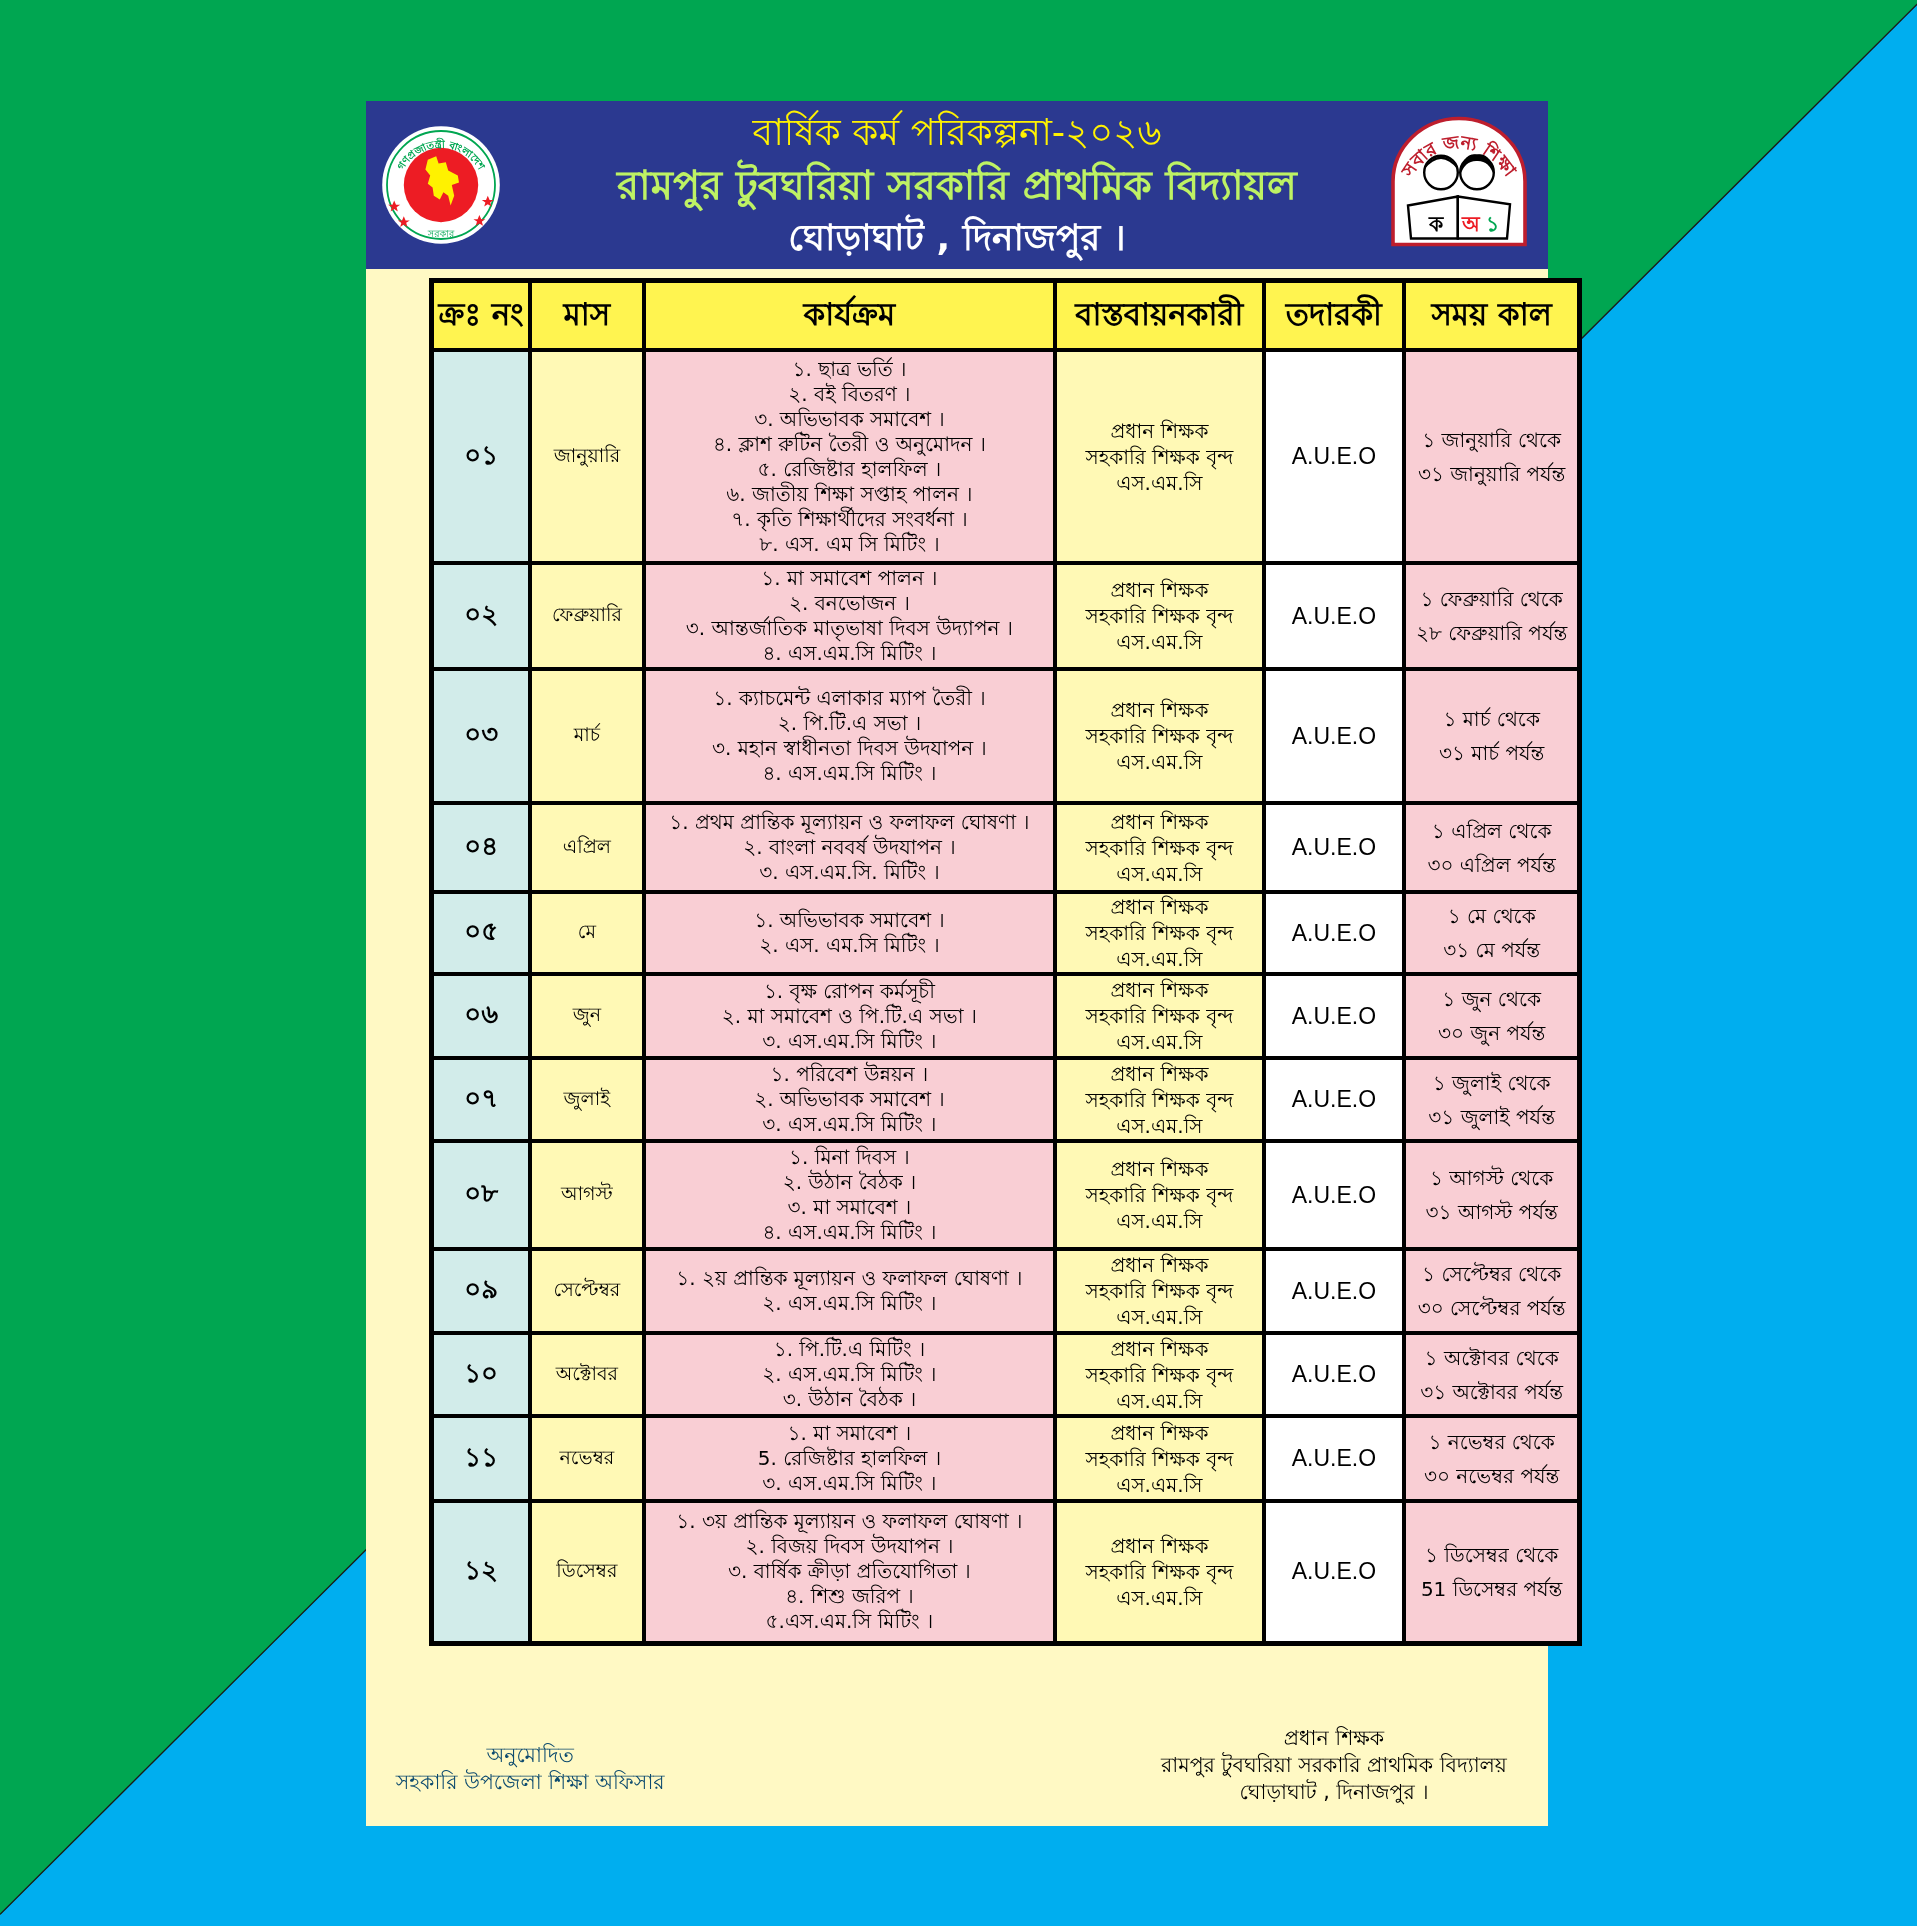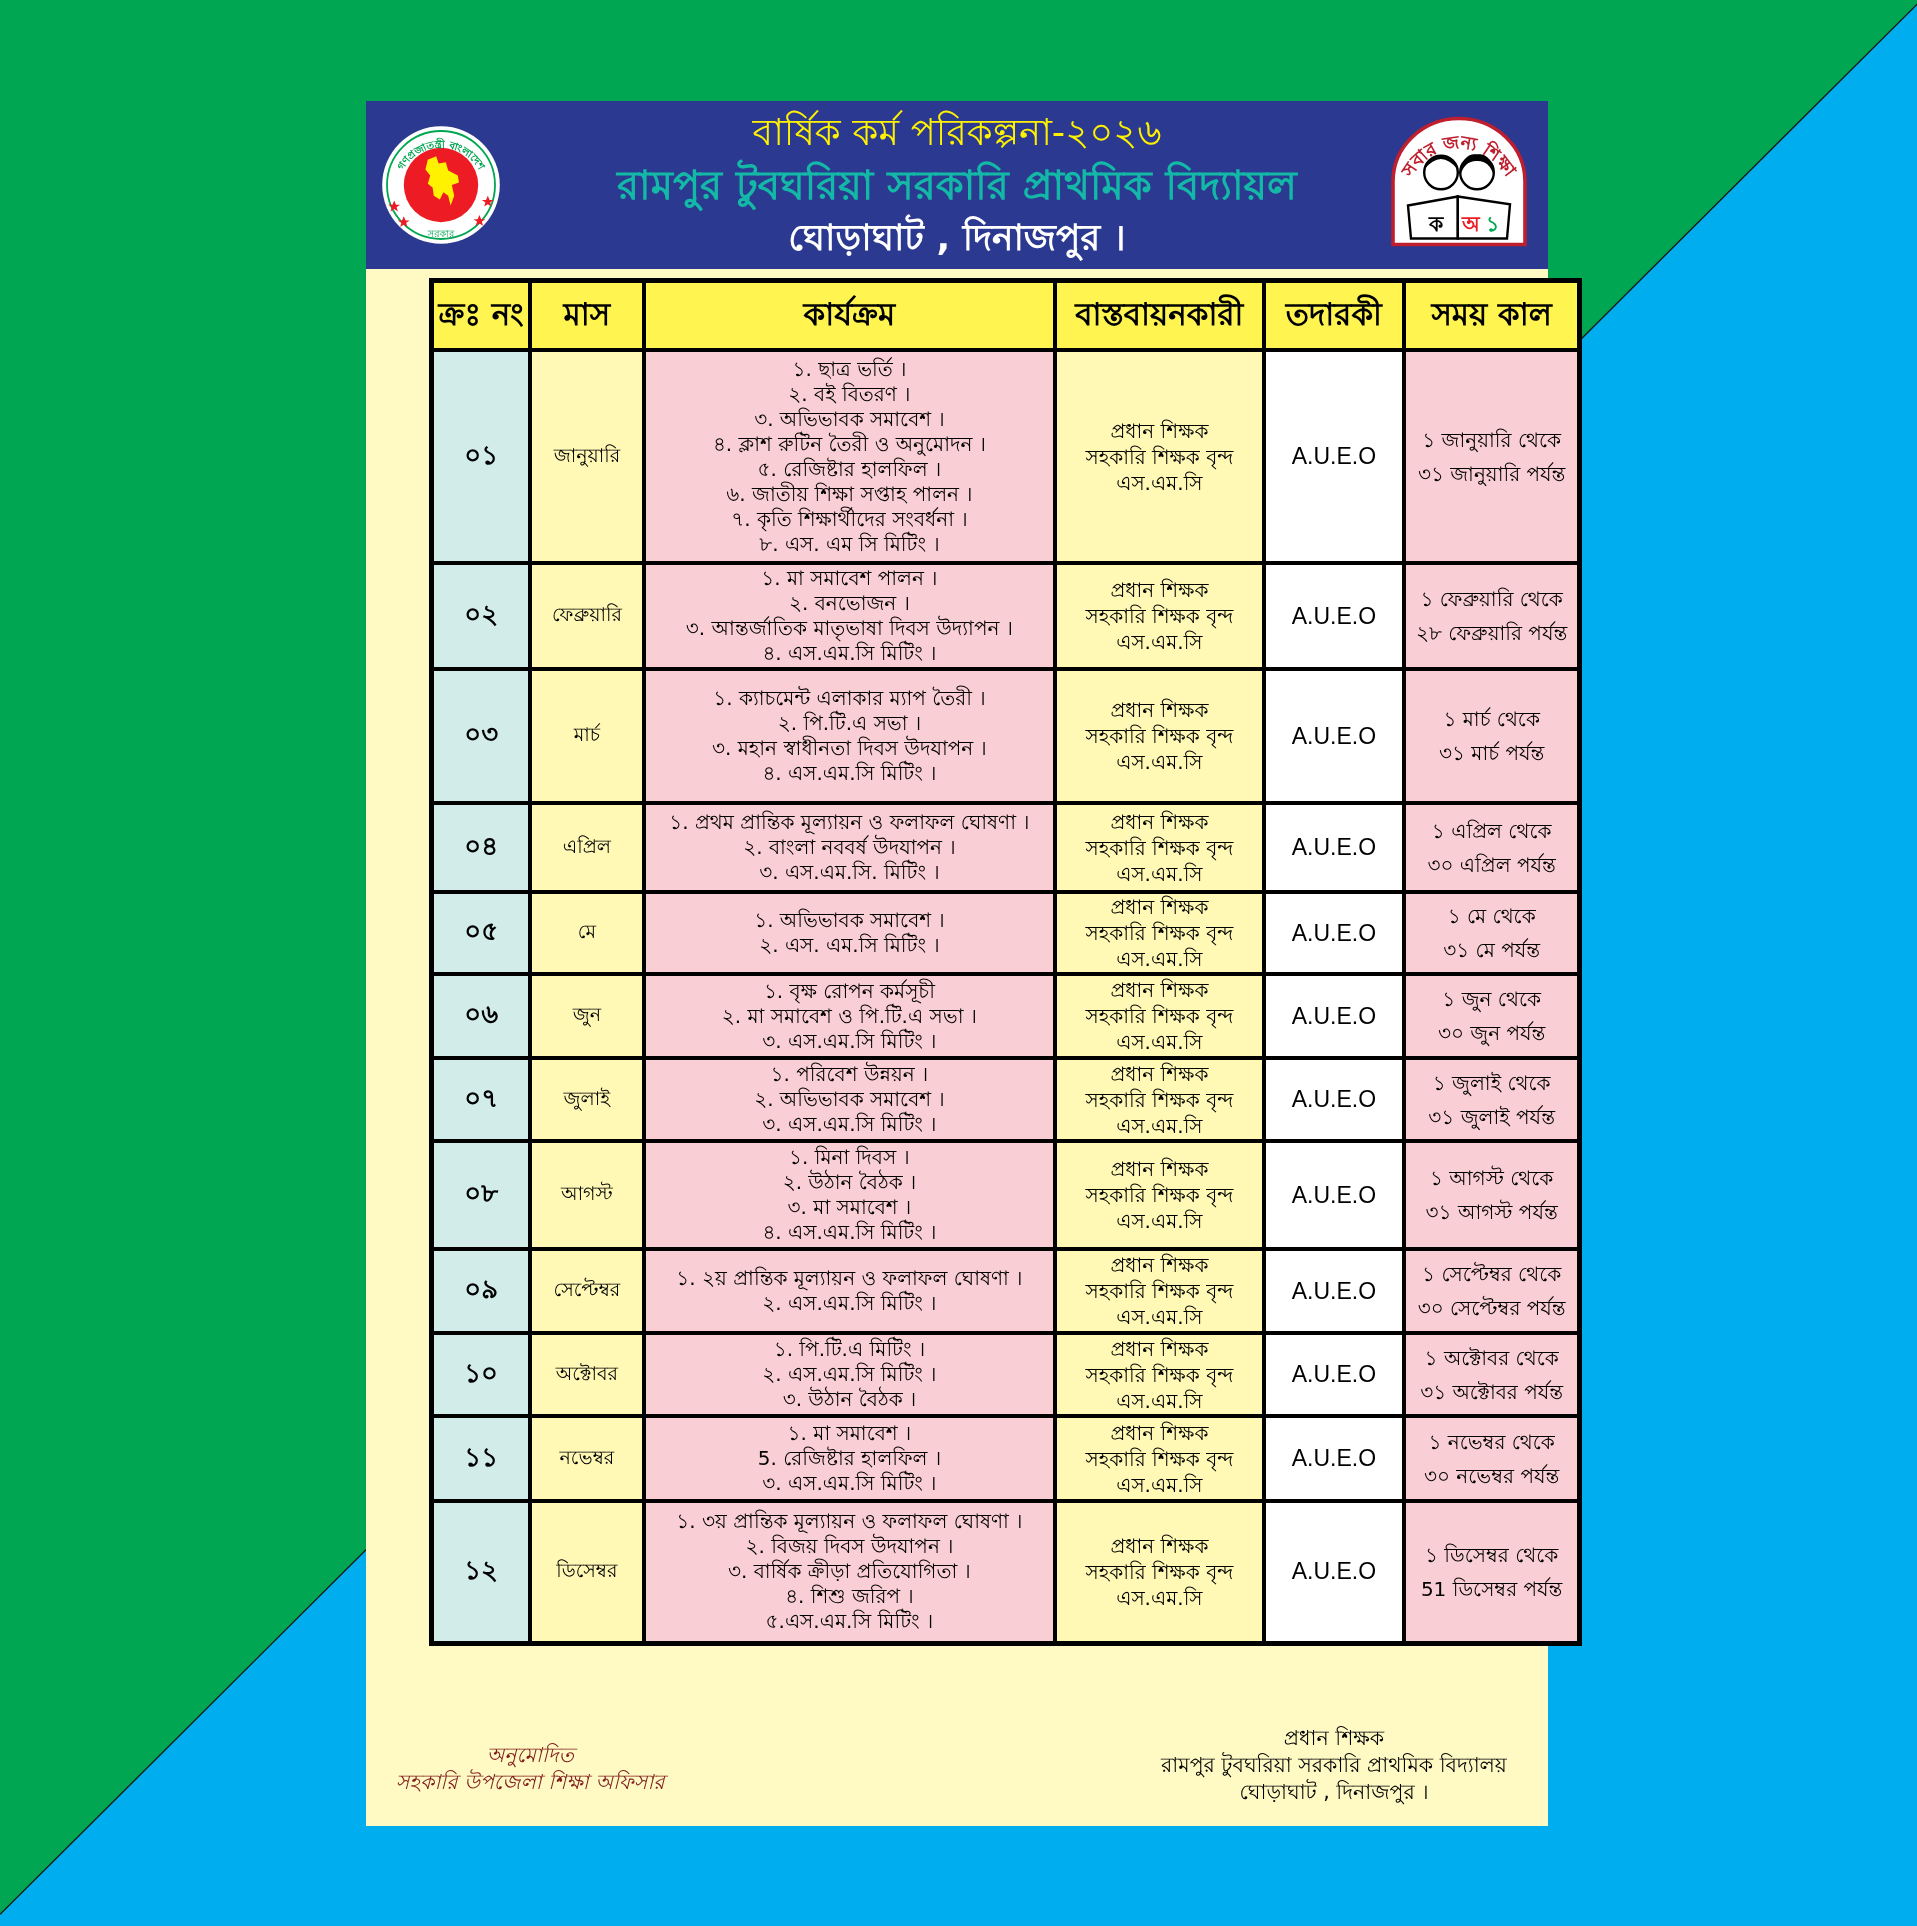--- a/index.html
+++ b/index.html
@@ -23,21 +23,21 @@
   .header {
     position: absolute; left: 0; top: 0; width: 1182px; height: 168px;
     background: #2b3990;
   }
   .title-1 {
     position: absolute; left: 0; right: 0; top: 9.6px; text-align: center;
     color: #fff200; font-size: 37px; font-weight: normal; line-height: 44px;
   }
   .title-2 {
     position: absolute; left: 0; right: 0; top: 60px; text-align: center;
-    color: #14b8a6; font-size: 40px; font-weight: bold; line-height: 48px;
+    color: #bef264; font-size: 40px; font-weight: bold; line-height: 48px;
   }
   .title-3 {
     position: absolute; left: 0; right: 0; top: 115px; text-align: center;
     color: #ffffff; font-size: 36px; font-weight: bold; line-height: 44px;
   }
   .logo-left {
     position: absolute; left: 15px; top: 24px; width: 120px; height: 120px;
   }
   .logo-right {
     position: absolute; left: 1021px; top: 6.8px; width: 144px; height: 147px;
@@ -58,21 +58,21 @@
   td.c-sn { background: #d2ecea; font-size: 26px; font-weight: bold; }
   td.c-month { background: #fff9b5; font-size: 19px; }
   td.c-act { background: #f9ced4; text-align: left; padding-left: 8.2px; font-size: 20px; line-height: 25px; }
   td.c-impl { background: #fff9b5; font-size: 20px; line-height: 26px; }
   td.c-sup { background: #ffffff; font-size: 23px; font-family: Liberation Sans, sans-serif; }
   td.c-per { background: #f9ced4; font-size: 20px; line-height: 34px; }
   .act-line { display: block; white-space: nowrap; }
   .impl-line, .per-line { display: block; white-space: nowrap; }
   .sig-left {
     position: absolute; left: 13.7px; top: 1641px; width: 301px; text-align: center;
-    font-size: 20.5px; line-height: 27px; color: #7f1d1d; font-style: italic;
+    font-size: 20.5px; line-height: 27px; color: #0c4a6e;
   }
   .sig-right {
     position: absolute; left: 773px; top: 1624px; width: 390px; text-align: center;
     font-size: 20.5px; line-height: 27px; color: #000;
   }
   .sig-left span, .sig-right span { display: block; white-space: nowrap; }
 </style>
 </head>
 <body>
 

